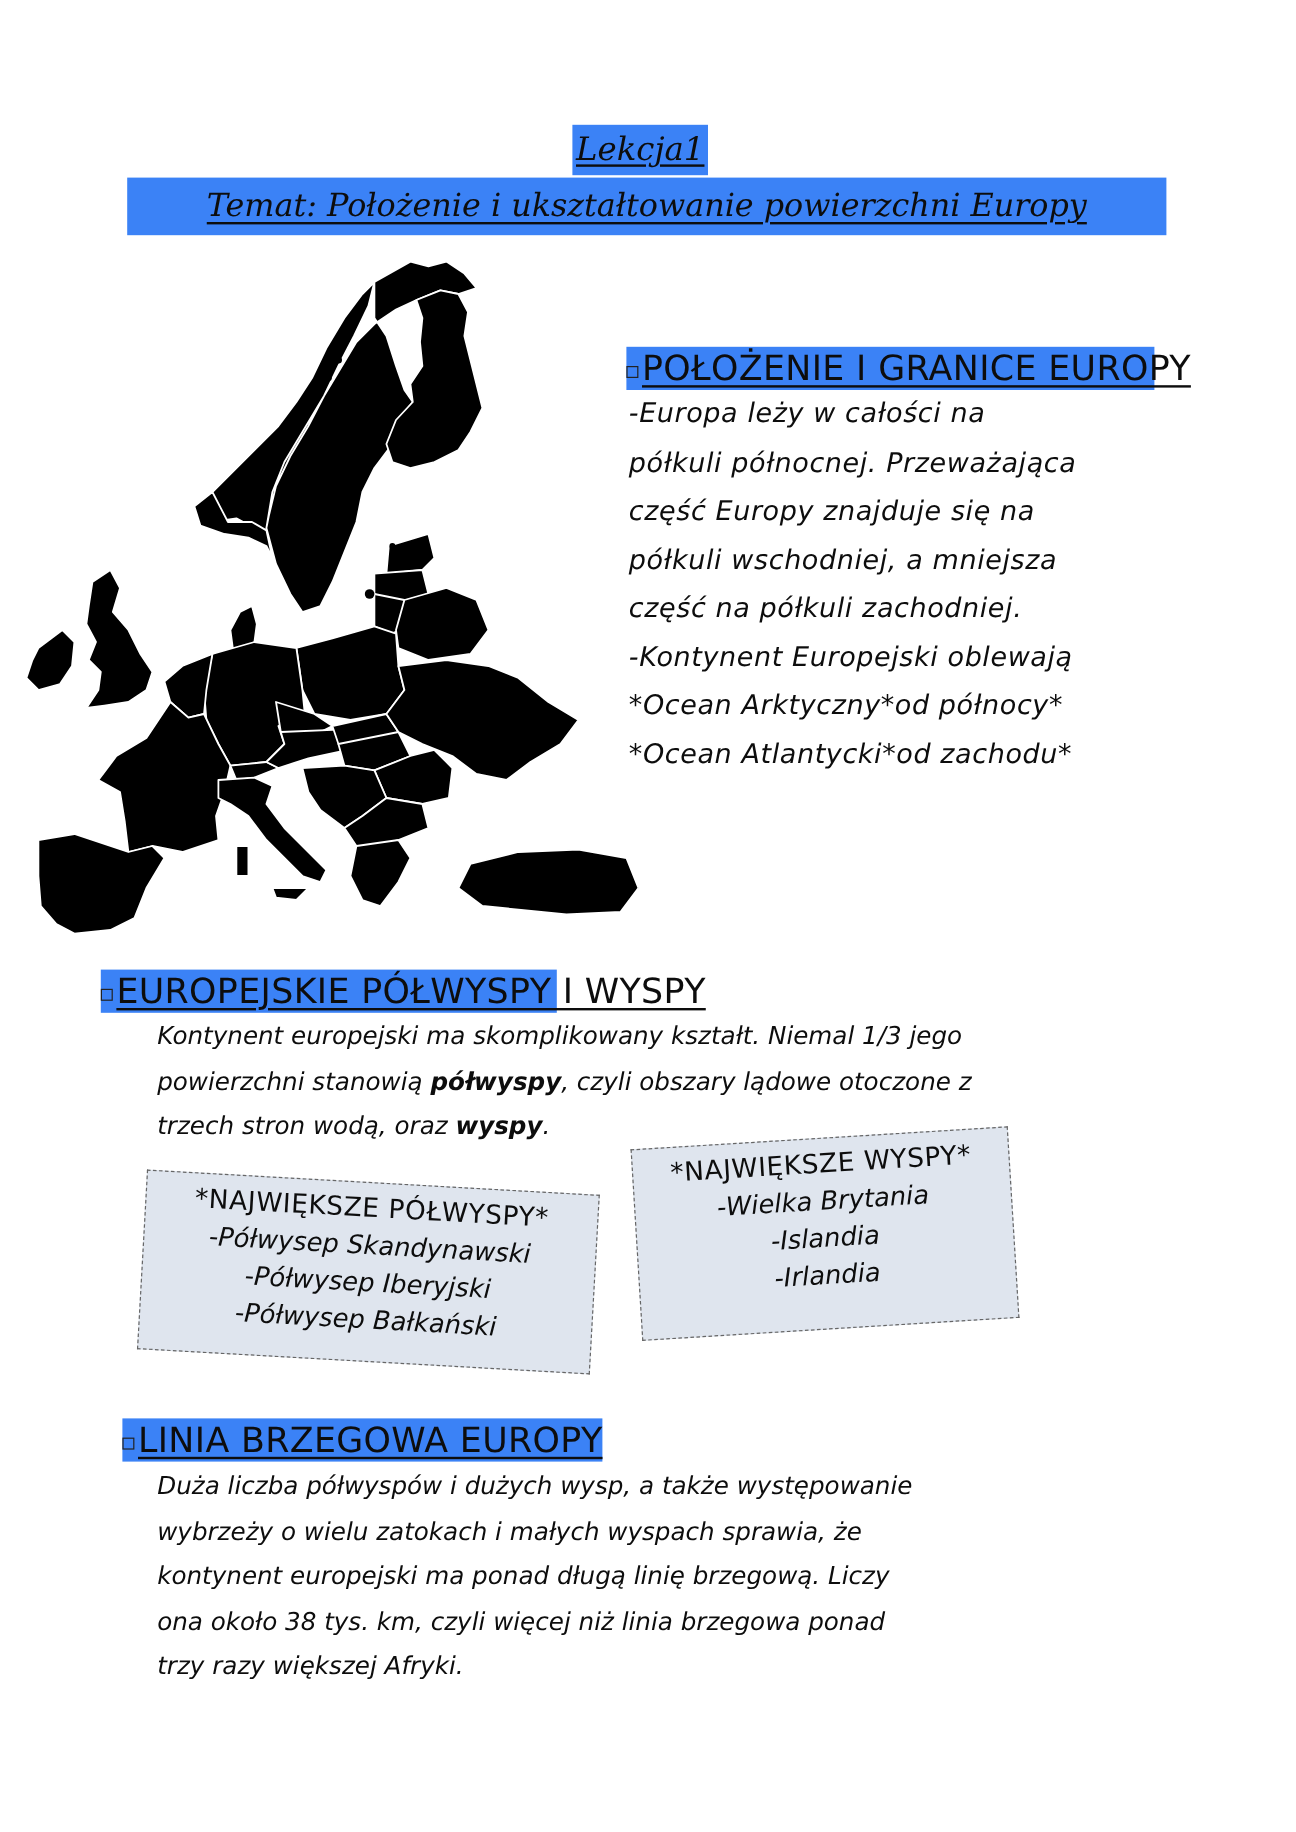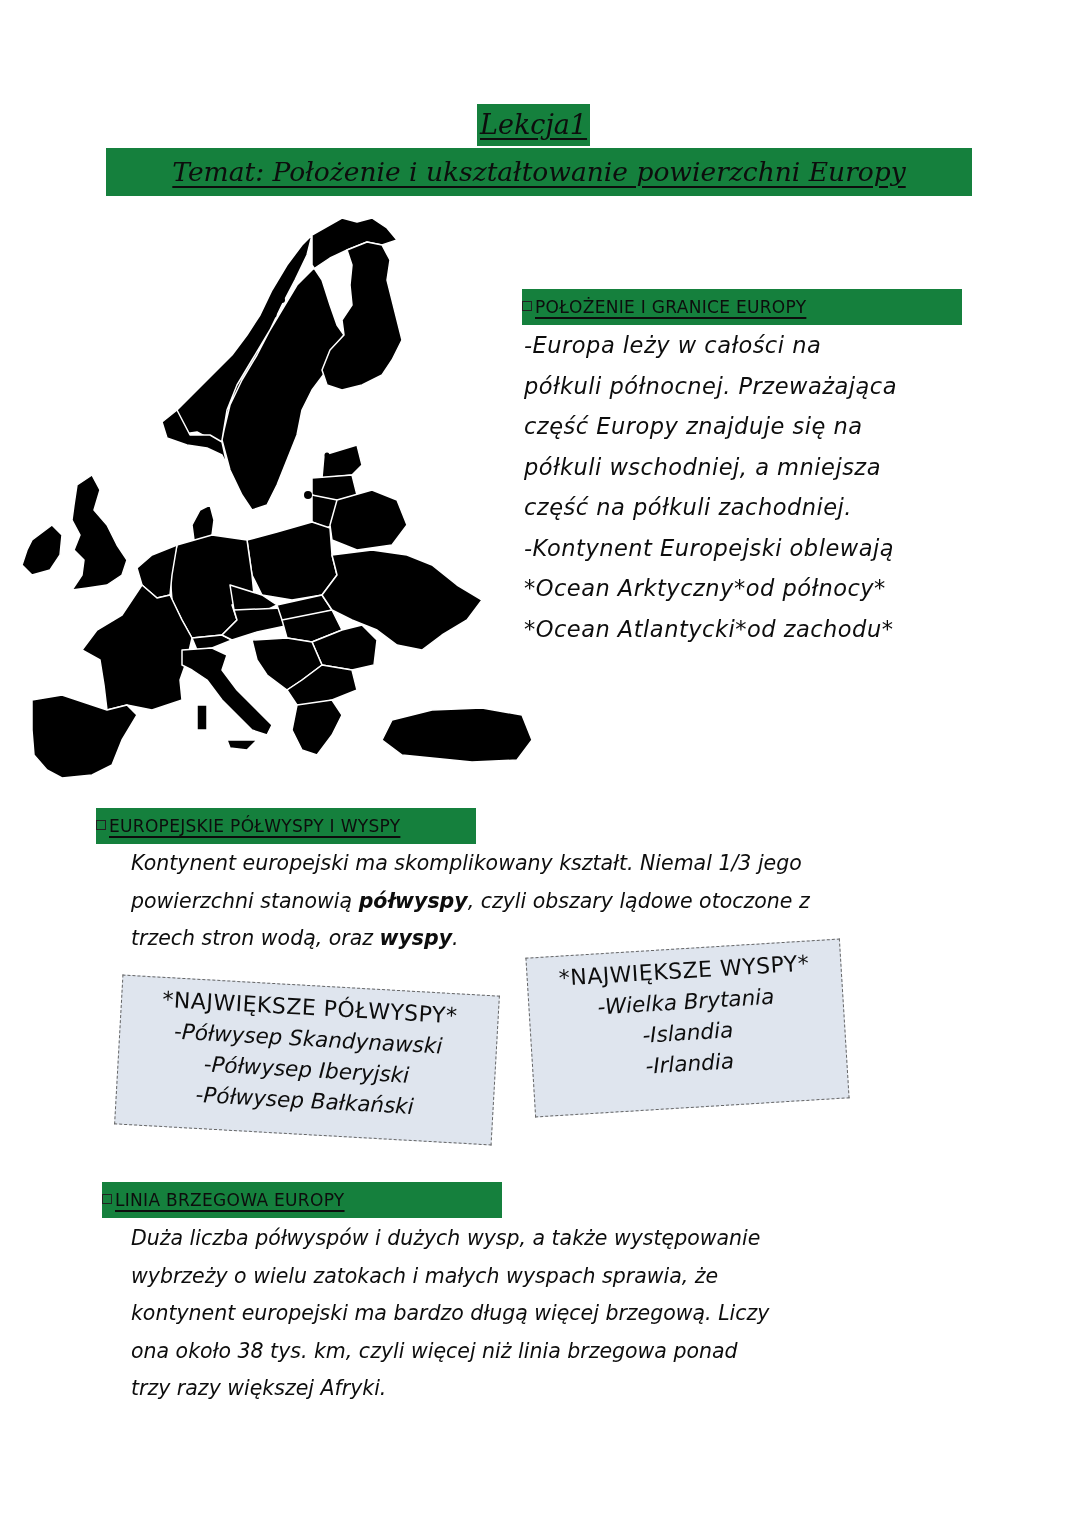--- a/index.html
+++ b/index.html
@@ -1,31 +1,31 @@
 <!DOCTYPE html>
 <html><head>
   <meta charset="utf-8">
   <style>
     html, body { margin: 0; padding: 0; background: #ffffff; }
     body { width: 1080px; height: 1527px; position: relative; overflow: hidden;
       font-family: "DejaVu Sans", sans-serif; color: #0d0d0d; }
 
-    .hl { background: #15803d; }
+    .hl { background: #3b82f6; }
 
     .title1 { position: absolute; left: 477px; top: 104px; height: 42px; padding: 0 3px;
       font-family: "DejaVu Serif", serif; font-style: italic; font-size: 27px; line-height: 42px;
       text-decoration: underline; text-decoration-thickness: 2px; text-underline-offset: 4px; }
     .title2 { position: absolute; left: 106px; top: 148px; width: 866px; height: 48px;
       font-family: "DejaVu Serif", serif; font-style: italic; font-size: 26.5px; line-height: 48px;
       text-align: center; white-space: nowrap;
       text-decoration: underline; text-decoration-thickness: 2px; text-underline-offset: 5px; }
 
     .map { position: absolute; left: 12px; top: 210px; width: 520px; height: 575px; }
 
-    .heading { position: absolute; height: 36px; line-height: 36px; font-size: 17px;
+    .heading { position: absolute; height: 36px; line-height: 36px; font-size: 29px;
       white-space: nowrap; text-decoration: underline; text-decoration-thickness: 2px;
       text-underline-offset: 4px; letter-spacing: 0.3px; }
     .heading .box { display: inline-block; width: 8px; height: 8px; border: 1px solid #222;
       margin-right: 3px; vertical-align: 2px; }
 
     .right-col { position: absolute; left: 524px; top: 325px; width: 450px;
       font-size: 22.5px; line-height: 40.5px; font-style: italic; letter-spacing: 0.5px; }
     .right-col div { white-space: nowrap; }
 
     .para { position: absolute; left: 103px; font-size: 20.5px; font-style: italic;
@@ -116,21 +116,21 @@
   <div>-Europa leży w całości na</div>
   <div>półkuli północnej. Przeważająca</div>
   <div>część Europy znajduje się na</div>
   <div>półkuli wschodniej, a mniejsza</div>
   <div>część na półkuli zachodniej.</div>
   <div>-Kontynent Europejski oblewają</div>
   <div>*Ocean Arktyczny*od północy*</div>
   <div>*Ocean Atlantycki*od zachodu*</div>
 </div>
 
-<div class="heading hl" style="left:96px; top:808px; width:380px;">
+<div class="heading hl" style="left:84px; top:808px; width:380px;">
   <span class="box"></span><span>EUROPEJSKIE PÓŁWYSPY I WYSPY</span>
 </div>
 
 <div class="para" style="top:845px;">
   <div>Kontynent europejski ma skomplikowany kształt. Niemal 1/3 jego</div>
   <div><span>powierzchni stanowią </span><b>półwyspy</b><span>, czyli obszary lądowe otoczone z</span></div>
   <div><span>trzech stron wodą, oraz </span><b>wyspy</b><span>.</span></div>
 </div>
 
 <div class="note note1">
@@ -147,16 +147,16 @@
   <div>-Irlandia</div>
 </div>
 
 <div class="heading hl" style="left:102px; top:1182px; width:400px;">
   <span class="box"></span><span>LINIA BRZEGOWA EUROPY</span>
 </div>
 
 <div class="para" style="top:1220px;">
   <div>Duża liczba półwyspów i dużych wysp, a także występowanie</div>
   <div>wybrzeży o wielu zatokach i małych wyspach sprawia, że</div>
-  <div>kontynent europejski ma bardzo długą więcej brzegową. Liczy</div>
+  <div>kontynent europejski ma ponad długą linię brzegową. Liczy</div>
   <div>ona około 38 tys. km, czyli więcej niż linia brzegowa ponad</div>
   <div>trzy razy większej Afryki.</div>
 </div>
 
 </body></html>

